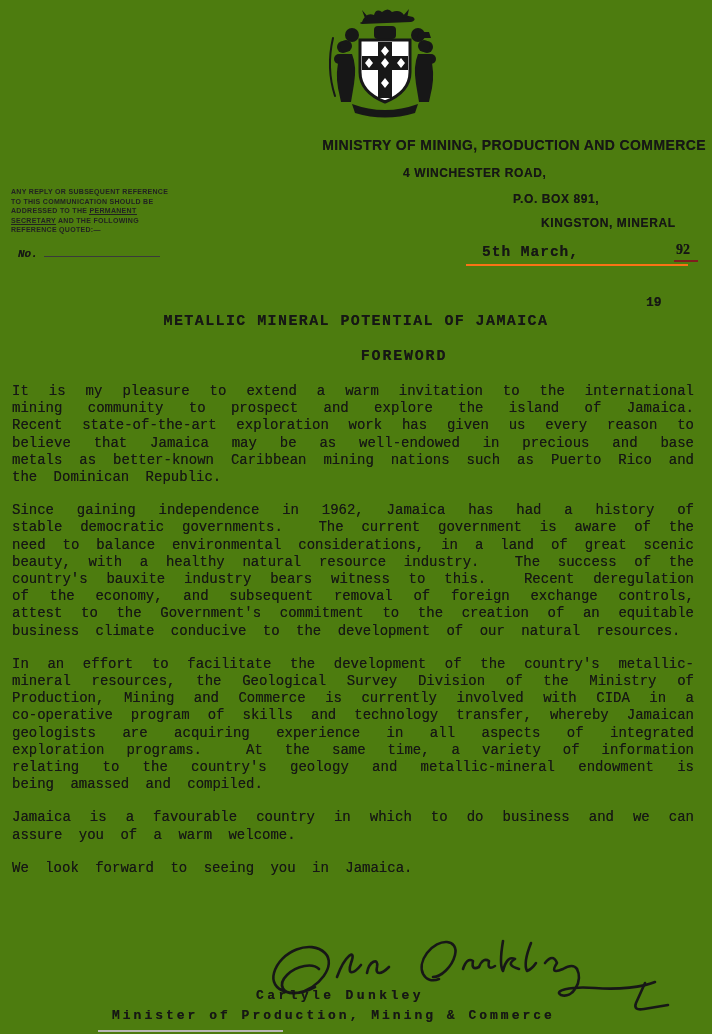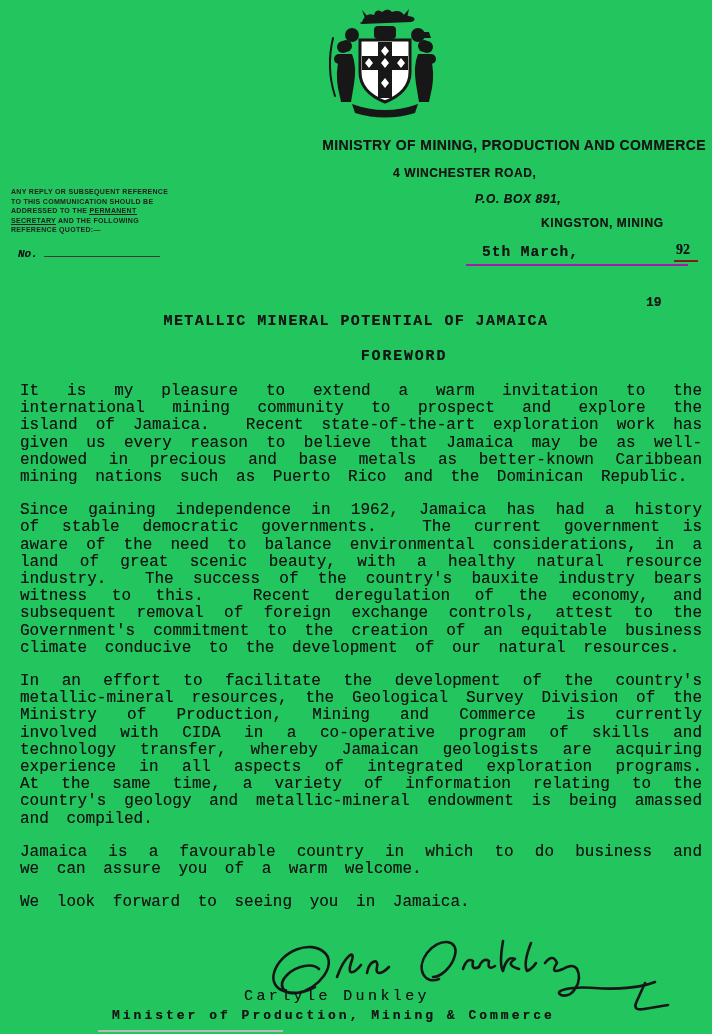--- a/index.html
+++ b/index.html
@@ -1,53 +1,53 @@
 <!DOCTYPE html>
 <html><head>
 <meta charset="utf-8">
 <style>
   html,body{margin:0;padding:0;background:#e8e8e6;}
   .page{
     position:relative;
     width:712px;height:1034px;
     margin:0 auto;
-    background:#22c55e;
+    background:#4d7c0f;
     color:#161616;
     font-family:"Liberation Mono",monospace;
     overflow:hidden;
   }
   .ink{color:#161616;text-shadow:0 0 .4px rgba(10,10,10,.55);}
   .abs{position:absolute;}
 
   
   .ministry{
     top:137px;right:6px;
     font-family:"Liberation Sans",sans-serif;
     font-weight:bold;font-size:14px;letter-spacing:.4px;
   }
   .addr{font-family:"Liberation Sans",sans-serif;font-weight:bold;font-size:12px;letter-spacing:.6px;}
-  .addr1{top:166px;left:393px;}
-  .addr2{top:192px;left:475px;font-style:italic;}
+  .addr1{top:166px;left:403px;}
+  .addr2{top:192px;left:513px;}
   .addr3{top:216px;left:541px;}
 
   .refnote{
     top:187px;left:11px;width:178px;
     font-family:"Liberation Sans",sans-serif;
     font-weight:bold;font-size:7px;line-height:9.6px;letter-spacing:.3px;
     color:#222;
   }
   .refnote u{text-decoration:none;border-bottom:1px solid #222;}
 
   .no-row{top:245px;left:18px;font-size:11px;font-weight:bold;font-style:italic;}
   .no-line{display:inline-block;width:116px;border-bottom:1.4px solid #3a3a3a;height:11px;margin-left:6px;}
 
   
   .date-main{
     top:244px;left:466px;width:206px;
-    border-bottom:2px solid #a21caf;
+    border-bottom:2px solid #f97316;
     font-weight:bold;font-size:14.5px;letter-spacing:1px;
     padding:0 0 4px 16px;
   }
   .date-yr19{top:252px;left:646px;font-size:13px;font-weight:bold;margin-top:43px;}
   .date-yr92{
     top:242px;left:674px;font-size:14px;font-weight:bold;
     border-bottom:2px solid #7f1d1d;padding:0 8px 2px 2px;font-family:Liberation Serif, serif;
   }
 
   
@@ -55,33 +55,33 @@
     top:313px;left:0;width:100%;text-align:center;
     font-weight:bold;font-size:15px;letter-spacing:1.4px;
   }
   .doc-subtitle{
     top:348px;left:0;width:100%;text-align:center;
     font-weight:bold;font-size:15px;letter-spacing:1.8px;padding-left:48px;
   }
 
   
   .body-text{
-    top:383px;left:20px;width:682px;
-    font-size:16px;line-height:17.2px;
+    top:383px;left:12px;width:682px;
+    font-size:14px;line-height:17.2px;
     text-align:justify;
   }
   .body-text p{
     margin:0 0 16px 0;
     white-space:pre-wrap;
     word-spacing:8px;
   }
 
   
   .sig-svg{top:931px;left:253px;}
-  .typed-name{top:988px;left:244px;font-size:15px;font-weight:normal;letter-spacing:3.4px;}
+  .typed-name{top:988px;left:256px;font-size:13px;font-weight:bold;letter-spacing:3.4px;}
   .sig-role{top:1008px;left:112px;font-size:13px;font-weight:bold;letter-spacing:3px;}
 
   .artifact-line{top:1030px;left:98px;width:185px;height:2px;background:#b9b9b5;}
 
   svg .stroke{fill:none;stroke:#171717;stroke-linecap:round;stroke-linejoin:round;}
 </style>
 </head>
 <body>
 
 <div class="page">
@@ -116,21 +116,21 @@
 
       <path fill="#ffffff" d="M69,38 l4,5 -4,5 -4,-5 z M69,50 l4,5 -4,5 -4,-5 z M53,50 l4,5 -4,5 -4,-5 z M85,50 l4,5 -4,5 -4,-5 z M69,70 l4,5 -4,5 -4,-5 z"></path>
 
       <path fill="#171717" d="M36,96 q33,12 66,0 l-3,9 q-30,9 -60,0 z"></path>
     </svg>
   </div>
 
   <div class="abs ministry ink">MINISTRY OF MINING, PRODUCTION AND COMMERCE</div>
   <div class="abs addr addr1 ink">4 WINCHESTER ROAD,</div>
   <div class="abs addr addr2 ink">P.O. BOX 891,</div>
-  <div class="abs addr addr3 ink">KINGSTON, MINING</div>
+  <div class="abs addr addr3 ink">KINGSTON, MINERAL</div>
 
   <div class="abs refnote">
     <div>ANY REPLY OR SUBSEQUENT REFERENCE</div>
     <div>TO THIS COMMUNICATION SHOULD BE</div>
     <div><span>ADDRESSED TO THE </span><u>PERMANENT</u></div>
     <div><u>SECRETARY</u><span> AND THE FOLLOWING</span></div>
     <div>REFERENCE QUOTED:—</div>
   </div>
 
   <div class="abs no-row">

